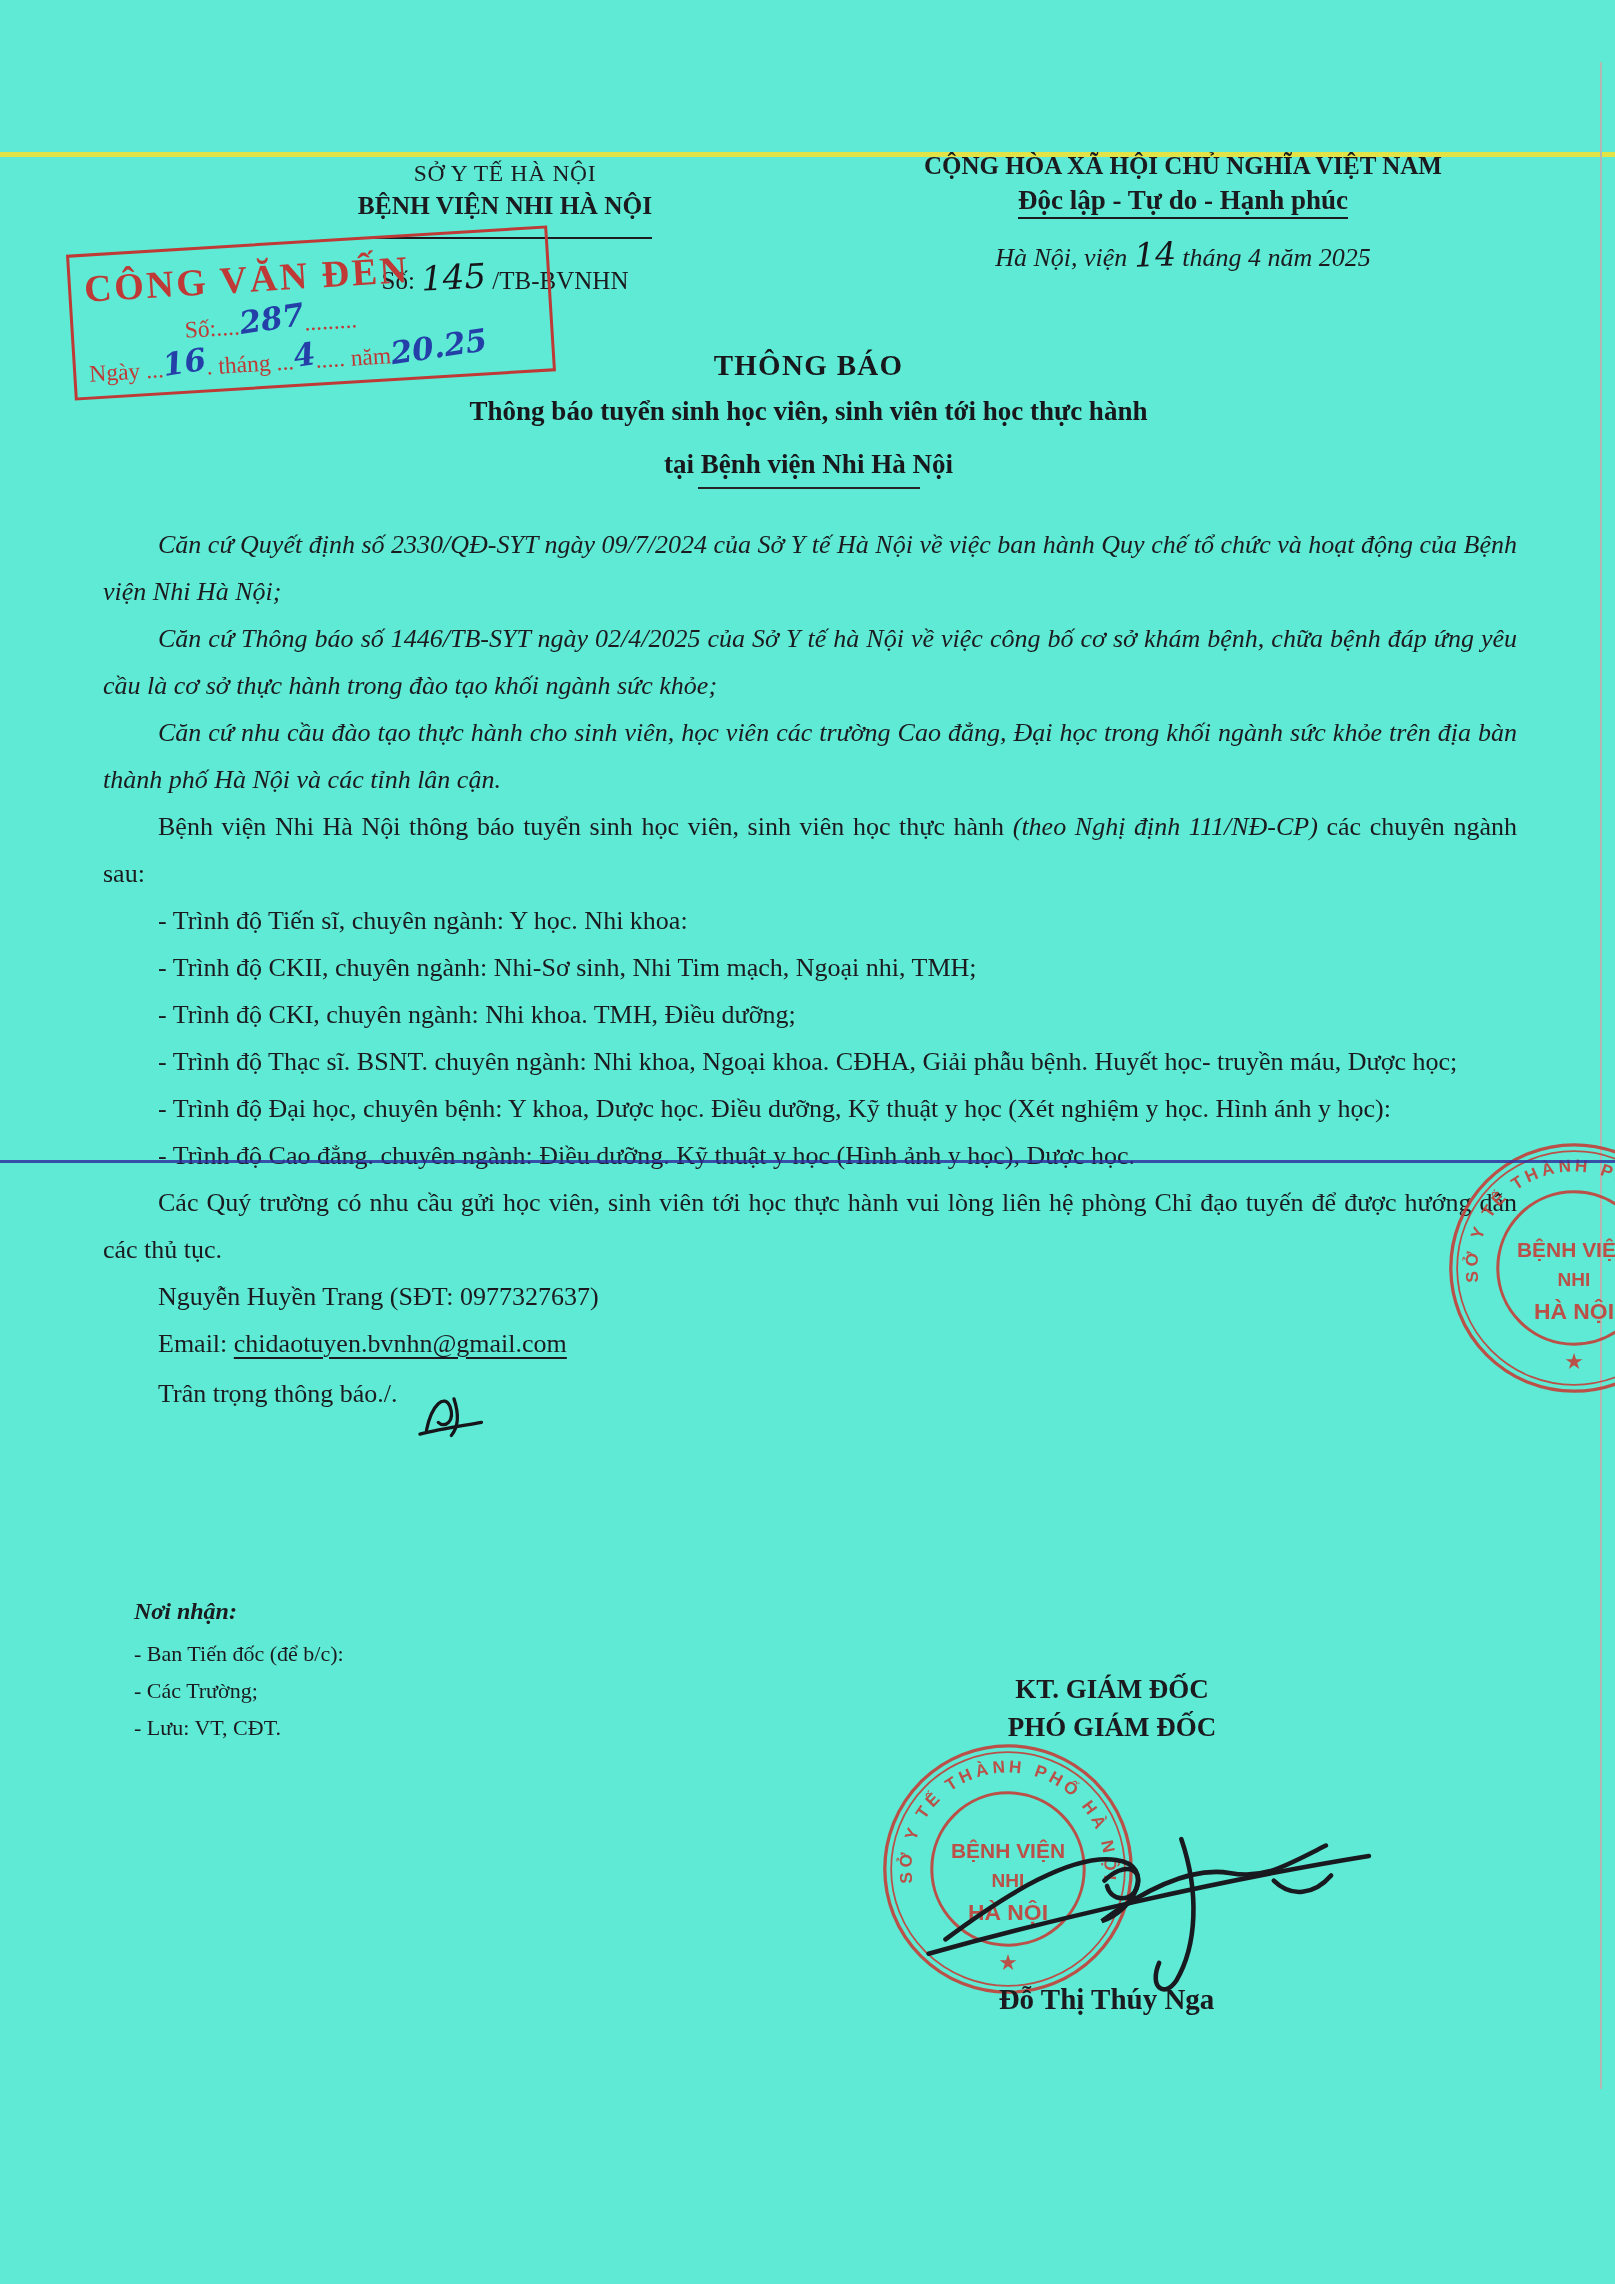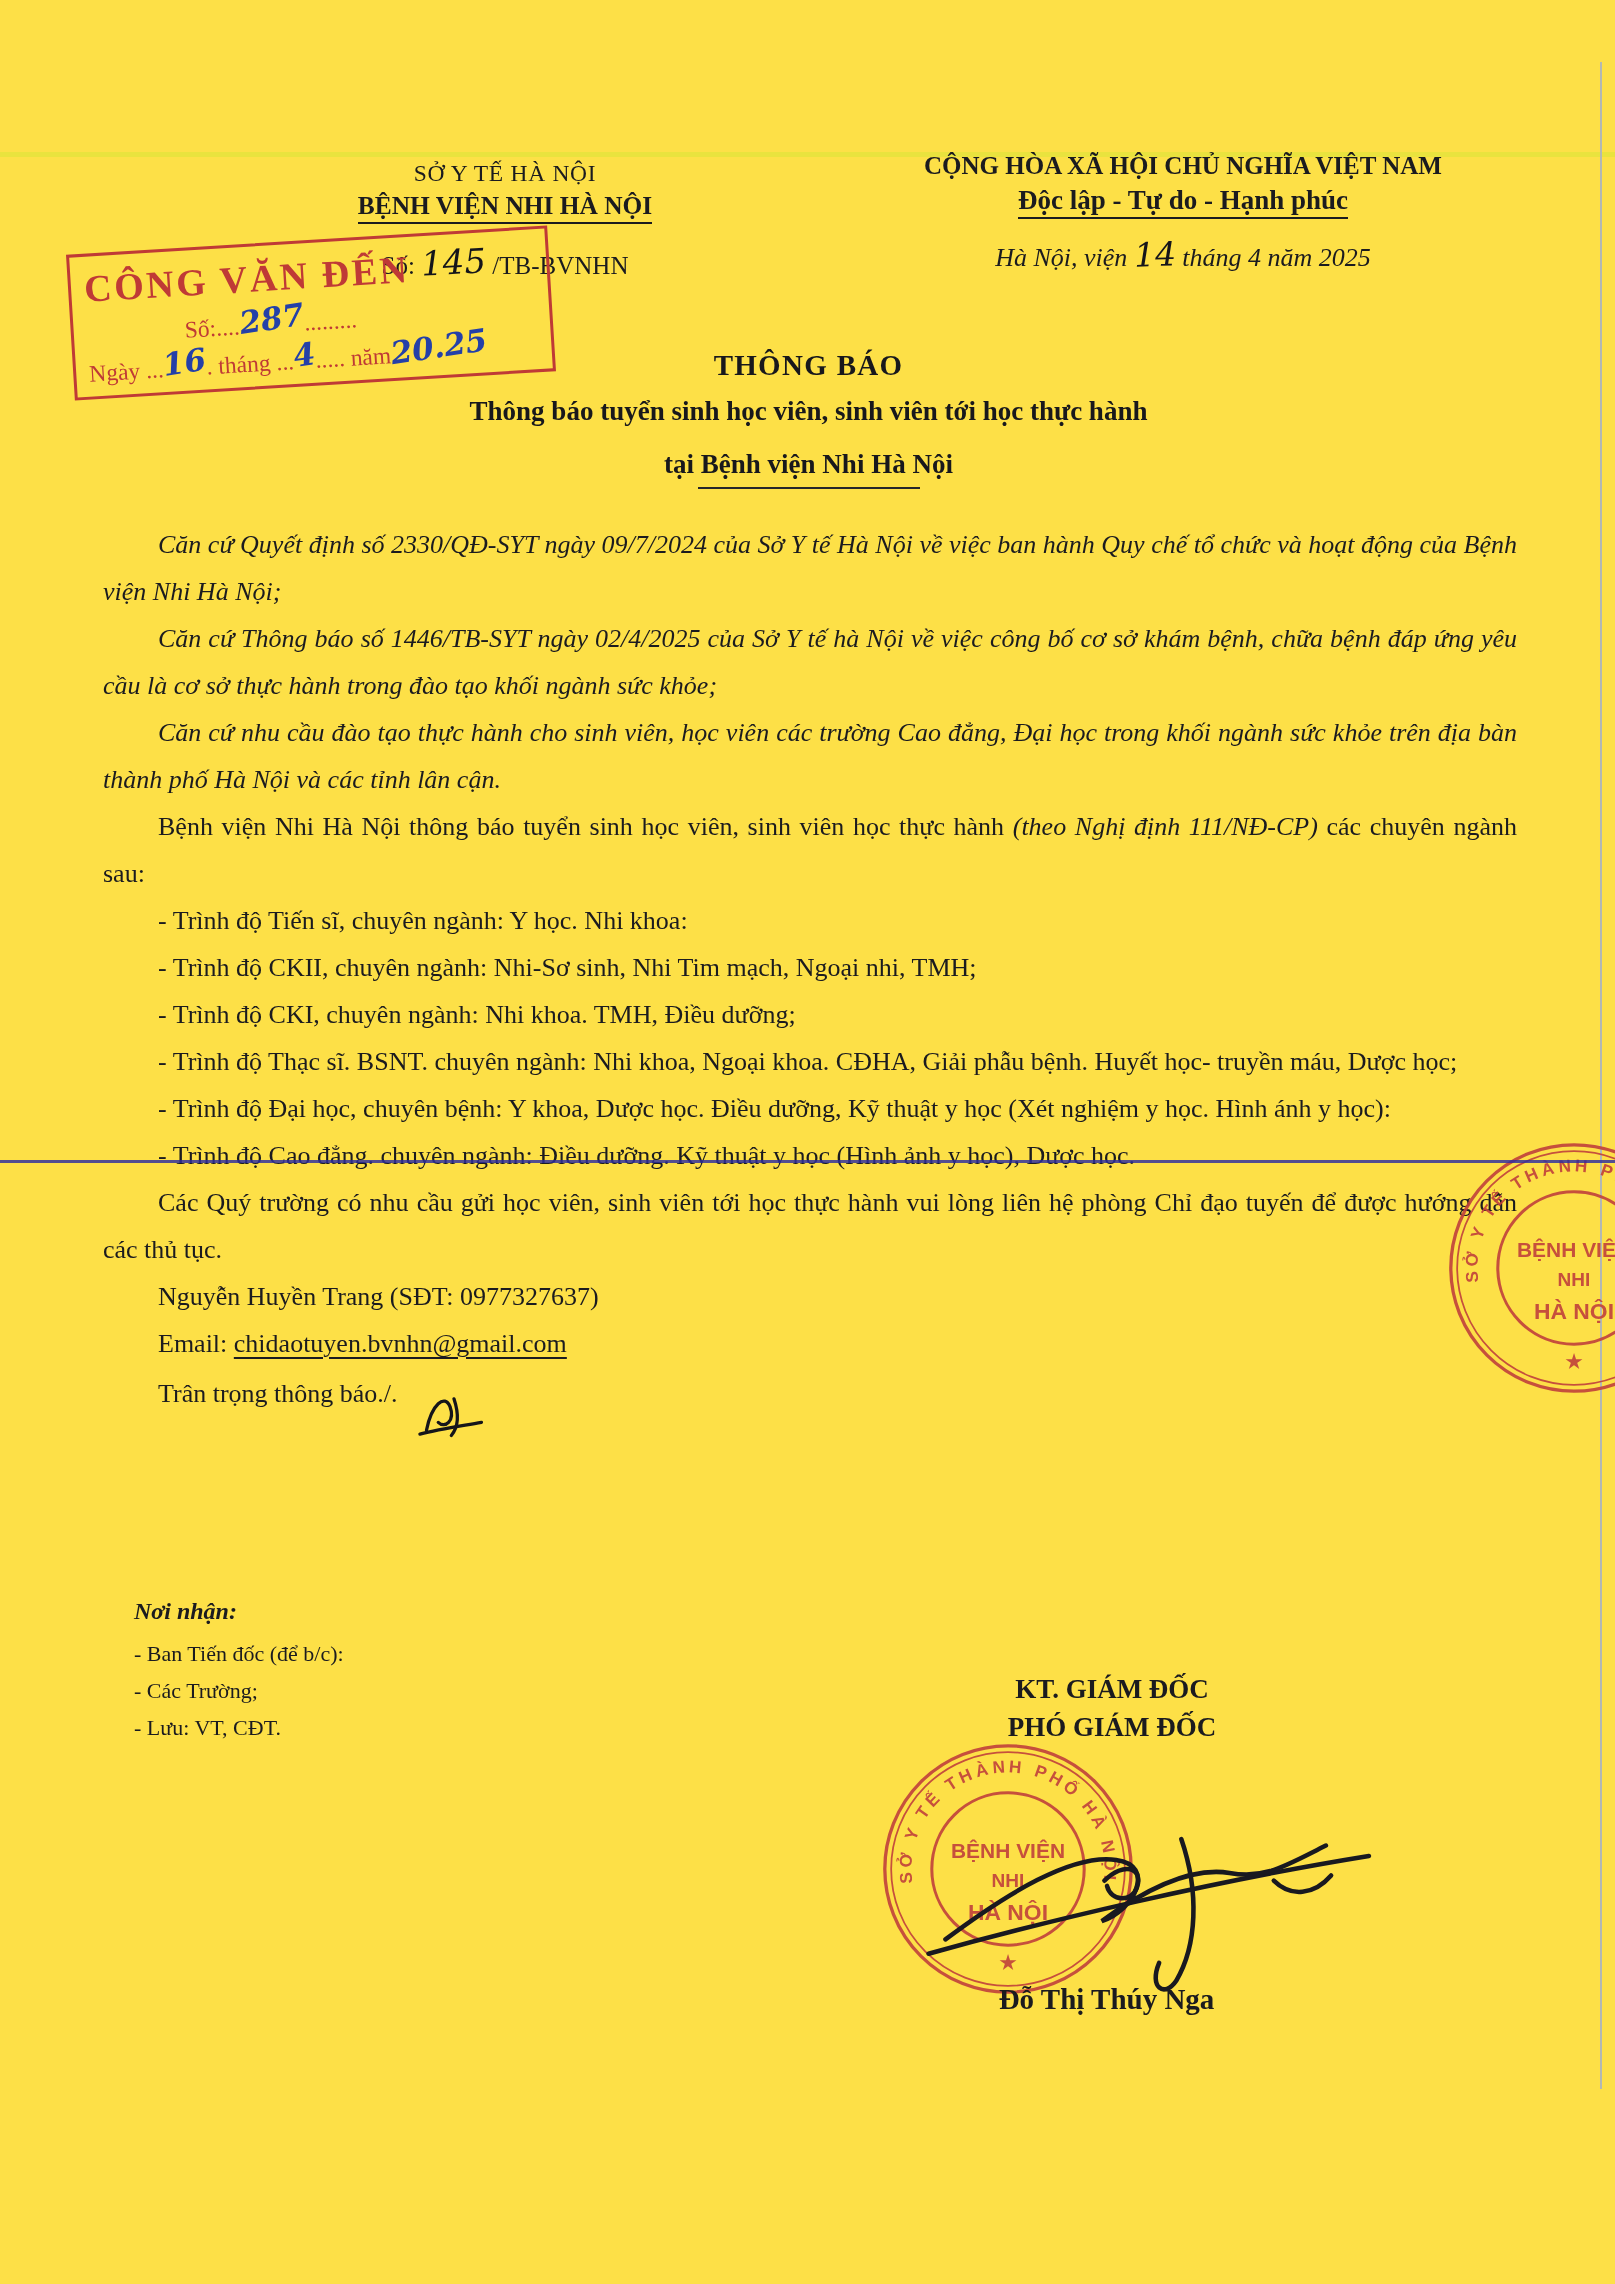--- a/index.html
+++ b/index.html
@@ -1,25 +1,25 @@
 <!DOCTYPE html>
 <html style="font-size:10.4px"><head>
 <meta charset="utf-8">
 <style>
   html,body{margin:0;padding:0;background:#888;}
-  .page{position:relative;width:1616px;height:2284px;background:#fde047;overflow:hidden;
+  .page{position:relative;width:1616px;height:2284px;background:#5eead4;overflow:hidden;
         font-family:"Liberation Serif","DejaVu Serif",serif;color:#1b1b1f;}
   
   .yellow-line{position:absolute;left:0;top:152px;width:100%;height:4.6px;background:#e8e33e;opacity:.95;}
   .edge-line{position:absolute;left:1600px;top:62px;width:2px;height:2027px;background:#b3b8b3;}
   .rule-blue{position:absolute;left:0;top:1160px;width:100%;height:2.6px;background:rgba(45,45,160,.82);z-index:6;}
   
   .header-left{position:absolute;left:215px;top:160px;width:580px;text-align:center;z-index:2;}
   .hl-agency{font-size:23.5px;letter-spacing:0.7px;}
-  .hl-org{display:inline-block;margin-top:3.9px;font-size:25.4px;font-weight:bold;border-bottom:2px solid #1b1b1f;padding-bottom:2px;}
+  .hl-org{display:inline-block;margin-top:3.9px;font-size:25.4px;font-weight:bold;border-bottom:2px solid #1b1b1f;padding-bottom:17px;}
   .hl-docno{margin-top:18px;font-size:25px;}
   .header-right{position:absolute;left:828px;top:152px;width:710px;text-align:center;z-index:2;}
   .hr-national{font-size:25px;font-weight:bold;white-space:nowrap;}
   .hr-motto{display:inline-block;margin-top:5.2px;font-size:27px;font-weight:bold;border-bottom:2px solid #1b1b1f;padding-bottom:1px;}
   .hr-date{margin-top:15.6px;font-size:26px;font-style:italic;}
   .hand-ink{font-style:italic;color:#15151a;font-family:"DejaVu Serif",serif;}
   .hand-docno{font-size:34px;display:inline-block;transform:rotate(-3deg);font-weight:500;}
   .hand-day{font-size:33px;display:inline-block;transform:rotate(-2deg);font-weight:500;}
   
   .arrival{position:absolute;left:70px;top:240px;width:450px;padding:10.4px 13px 7.8px;border:3.3px solid #bf3a36;

